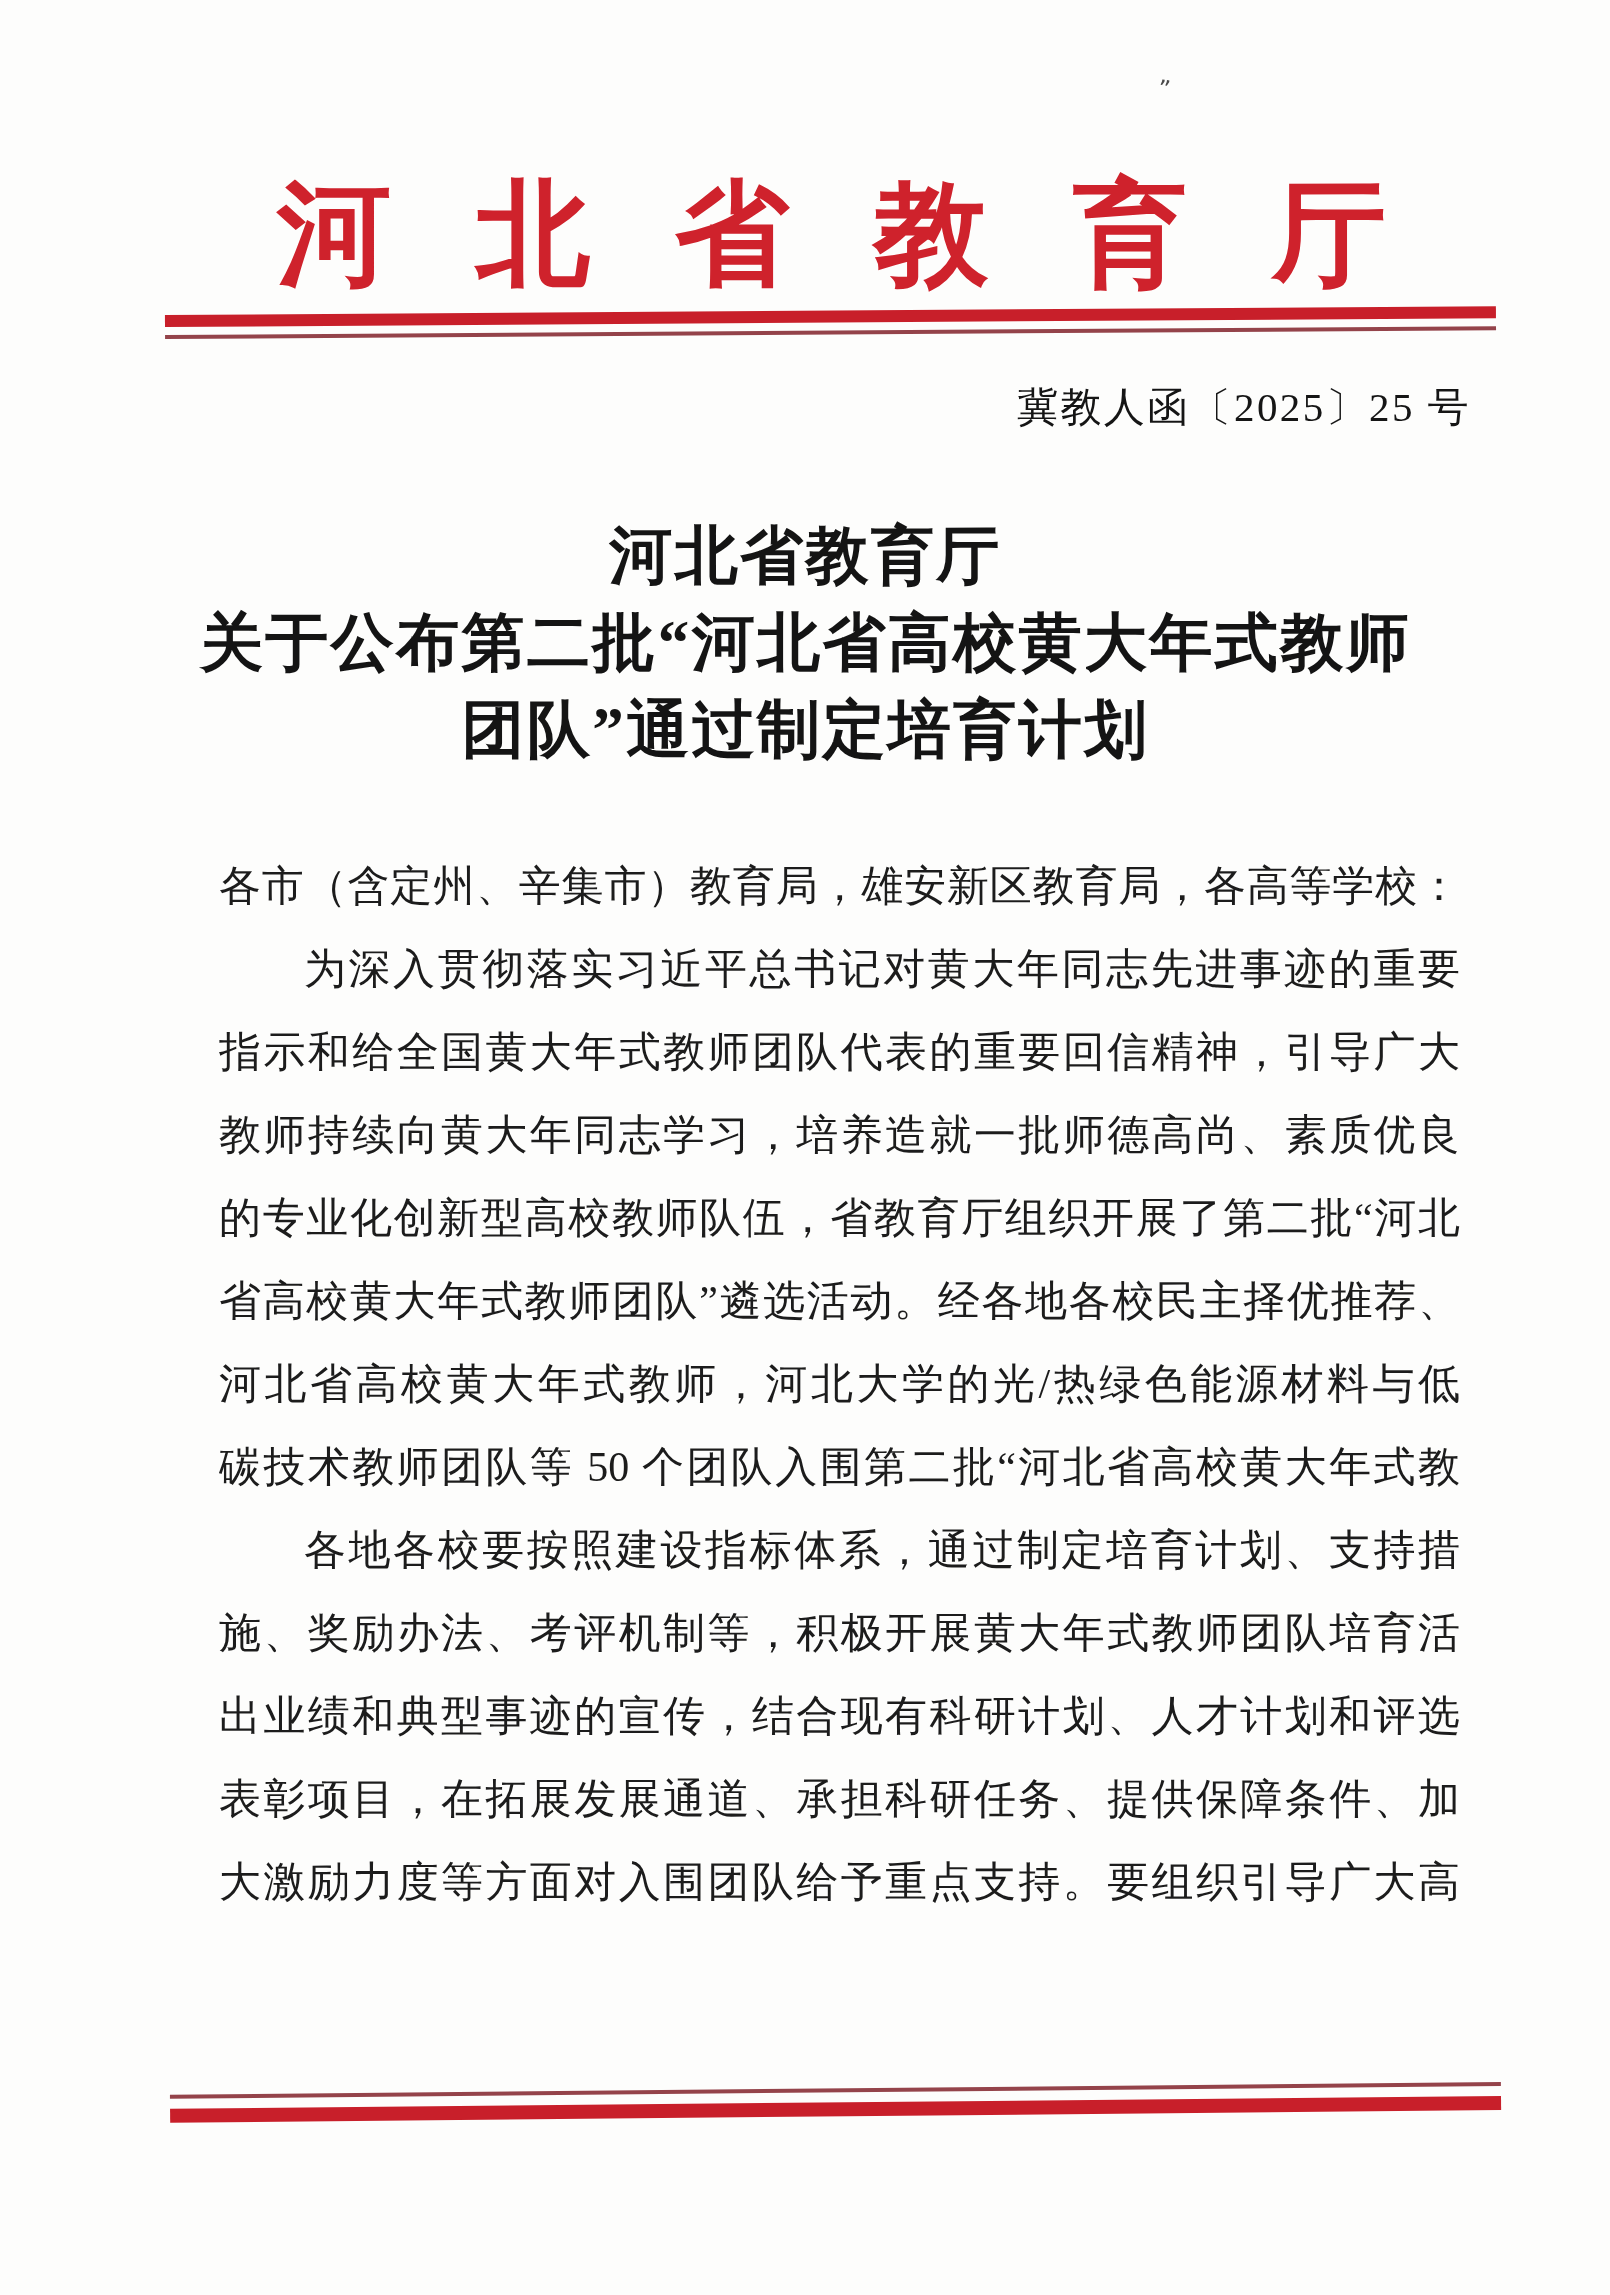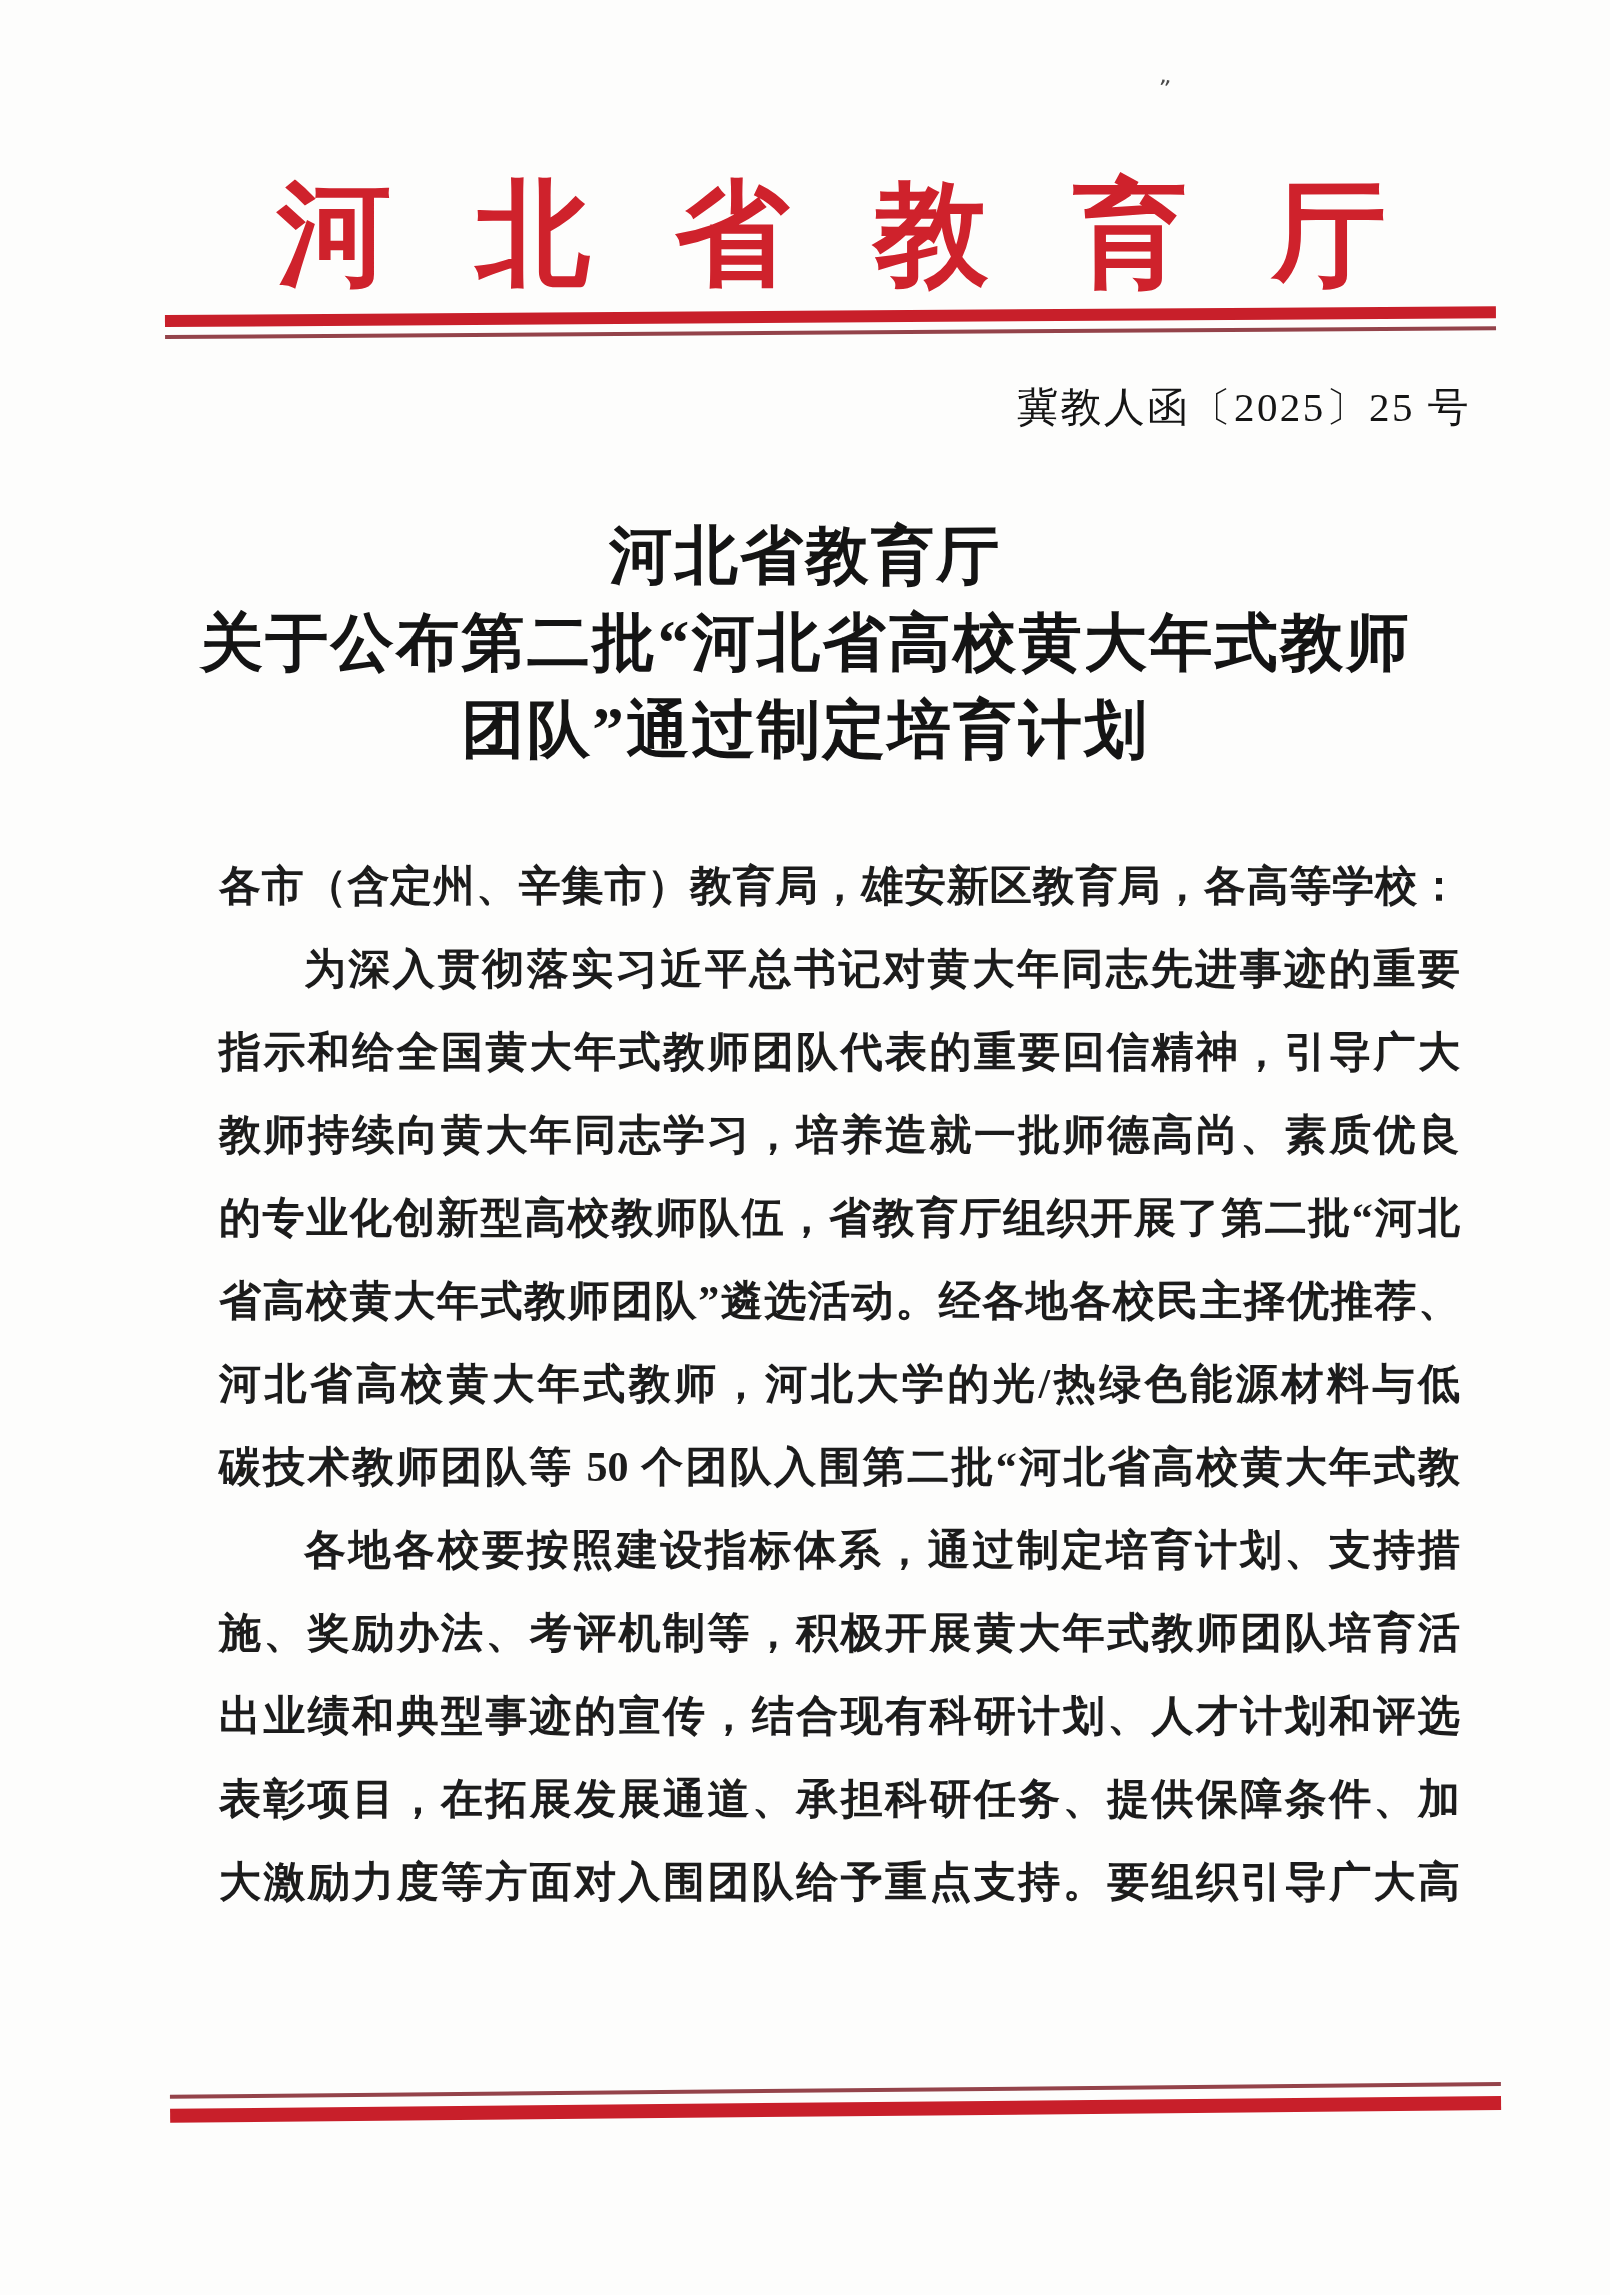--- a/index.html
+++ b/index.html
@@ -81,21 +81,20 @@
     top: 845px;
     width: 1241px;
   }
   .body-line {
     font-size: 42px;
     line-height: 83px;
     height: 83px;
     color: #1c1c1c;
     white-space: normal;
     text-align: left;
-    font-weight: bold;
   }
   .body-line.stretch {
     text-align: justify;
     text-align-last: justify;
   }
   .body-line.indent { text-indent: 85px; }
   
   .rule-bottom {
     position: absolute;
     left: 170px;

